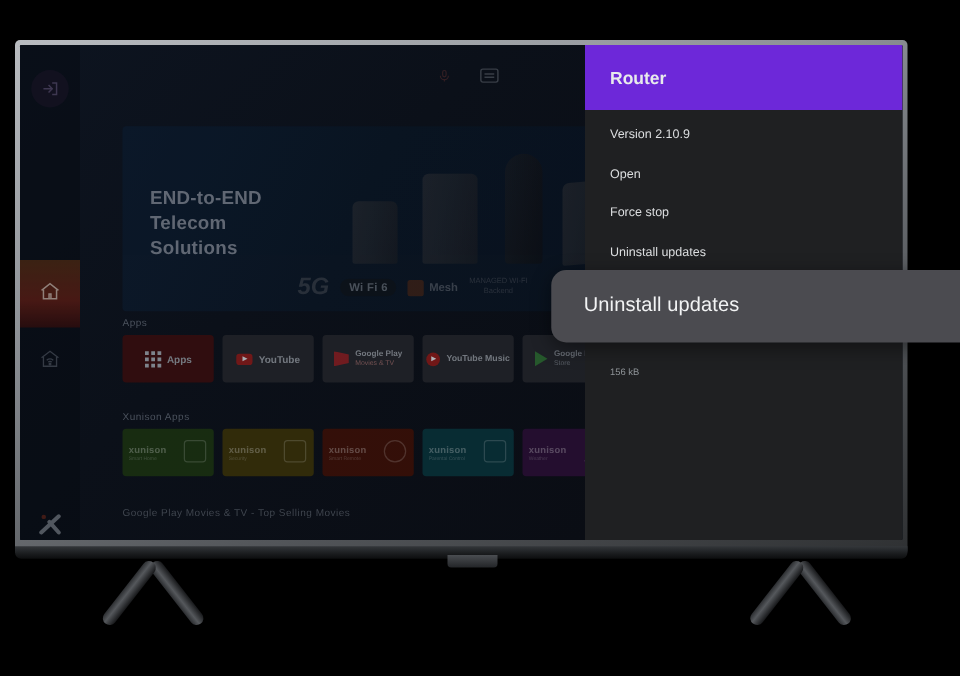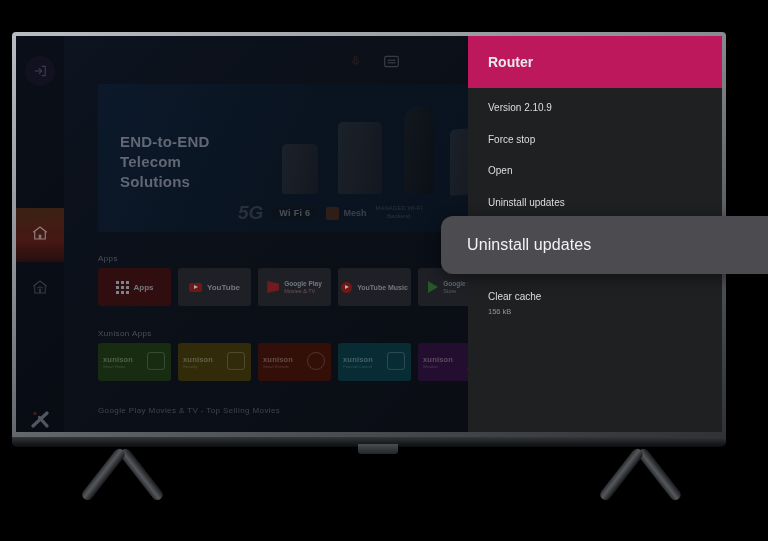--- a/index.html
+++ b/index.html
@@ -76,21 +76,21 @@
     position: absolute; left: 10px; top: 368px; width: 30px; height: 30px; opacity: .5;
   }
   .atv-topbar {
     position: absolute; left: 48px; top: 14px; right: 0; height: 26px;
     display: flex; align-items: center; justify-content: flex-end; gap: 22px;
     padding-right: 68px; opacity: .35;
   }
   .atv-content { position: absolute; left: 48px; top: 0; right: 0; bottom: 0; }
 
   .banner {
-    position: absolute; left: 34px; top: 48px; width: 418px; height: 148px;
+    position: absolute; left: 34px; top: 65px; width: 418px; height: 148px;
     background: linear-gradient(115deg,#0c1a2c 0%, #0a1523 45%, #091320 100%);
     border-radius: 3px; overflow: hidden; opacity: .88;
   }
   .banner-title {
     position: absolute; left: 22px; top: 48px;
     font-size: 15px; font-weight: 700; line-height: 1.34;
     color: #6d7480; letter-spacing: .2px; white-space: pre-line;
   }
   .routers { position: absolute; right: 10px; top: 12px; width: 230px; height: 98px; }
   .rt { position: absolute; bottom: 0; background: linear-gradient(100deg,#2b2e33,#1b1d21); border-radius: 5px 5px 2px 2px; opacity: .62; }
@@ -139,21 +139,21 @@
   .xtile .xn { position: absolute; left: 5px; top: 12px; font-size: 7.5px; font-weight: 700; color: rgba(255,255,255,.30); letter-spacing: .2px; }
   .xtile .xs { position: absolute; left: 5px; top: 21px; font-size: 4px; color: rgba(255,255,255,.20); }
   .xtile .xg { position: absolute; right: 6px; top: 9px; width: 18px; height: 18px; border: 1.2px solid rgba(255,255,255,.18); border-radius: 3px; }
 
   
   .settings {
     position: absolute; right: 0; top: 0; width: 254px; height: 100%;
     background: #1f2022;
   }
   .settings-header {
-    height: 52px; background: #be185d;
+    height: 52px; background: #6d28d9;
     display: flex; align-items: center; padding: 0 20px;
   }
   .settings-title { font-size: 14px; font-weight: 700; color: #e8eaec; }
   .settings-list { padding: 4px 0 0 0; }
   .srow { padding: 9px 20px 9px 20px; }
   .srow-title { font-size: 10px; color: #dcdee0; line-height: 1.35; }
   .srow-sub { font-size: 7.5px; color: #8f9498; margin-top: 3px; line-height: 1.35; }
 
   
   .overlay {
@@ -332,36 +332,35 @@
 
       <div class="settings">
         <div class="settings-header">
           <span class="settings-title">Router</span>
         </div>
         <div class="settings-list">
           <div class="srow">
             <div class="srow-title">Version 2.10.9</div>
           </div>
           <div class="srow">
+            <div class="srow-title">Open</div>
+          </div>
+          <div class="srow">
             <div class="srow-title">Force stop</div>
           </div>
           <div class="srow">
-            <div class="srow-title">Open</div>
-          </div>
-          <div class="srow">
             <div class="srow-title">Uninstall updates</div>
           </div>
           <div class="srow">
             <div class="srow-title">Disable</div>
           </div>
           <div class="srow">
             <div class="srow-title">Clear data</div>
           </div>
           <div class="srow">
-            <div class="srow-title">Clear cache</div>
             <div class="srow-sub">156 kB</div>
           </div>
         </div>
       </div>
 
     </div>
   </div>
 
   <div class="tv-chinstrap"></div>
   <div class="tv-neck"></div>

